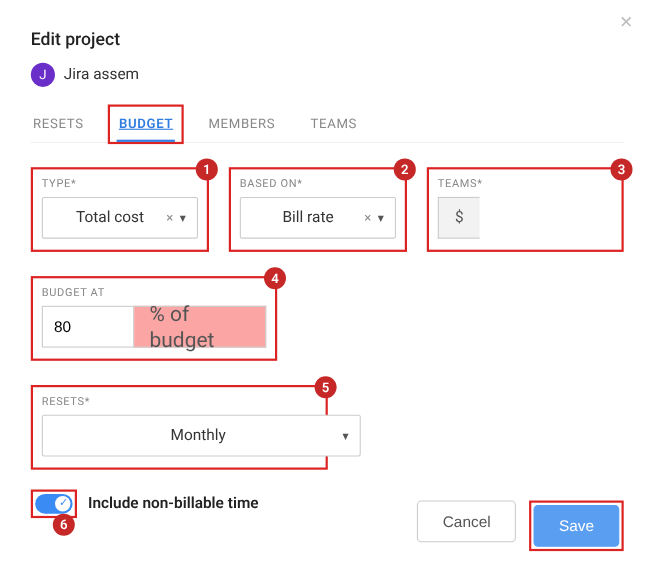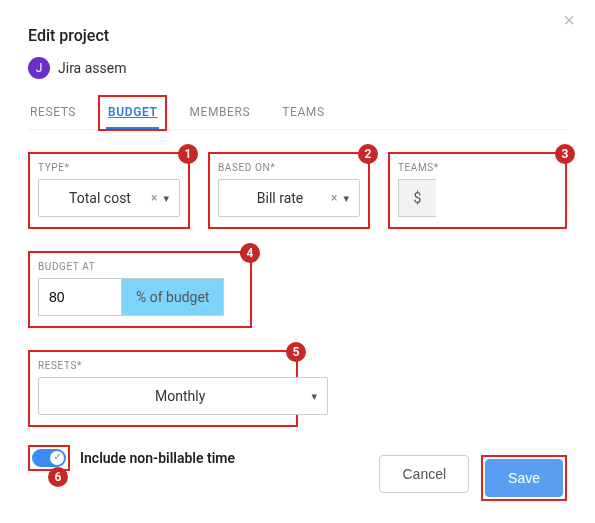--- a/index.html
+++ b/index.html
@@ -124,24 +124,24 @@
   }
   .notify-wrap { display: flex; }
   .notify-input {
     width: 84px; height: 38px;
     border: 1px solid #ccc;
     padding: 12px 10px; font-size: 14px;
   }
   .notify-suffix {
     height: 38px;
     border: 1px solid #ccc; border-left: none;
-    background: #7dd3fc;
+    background: #fca5a5;
     padding: 0 14px;
     display: flex; align-items: center;
-    font-size: 14px; color: #555;
+    font-size: 19px; color: #555;
   }
   .resets-select { width: 290px; }
   .toggle-row {
     margin-top: 18px;
     display: flex;
     align-items: center;
     gap: 10px;
     position: relative;
   }
   .toggle-box {

